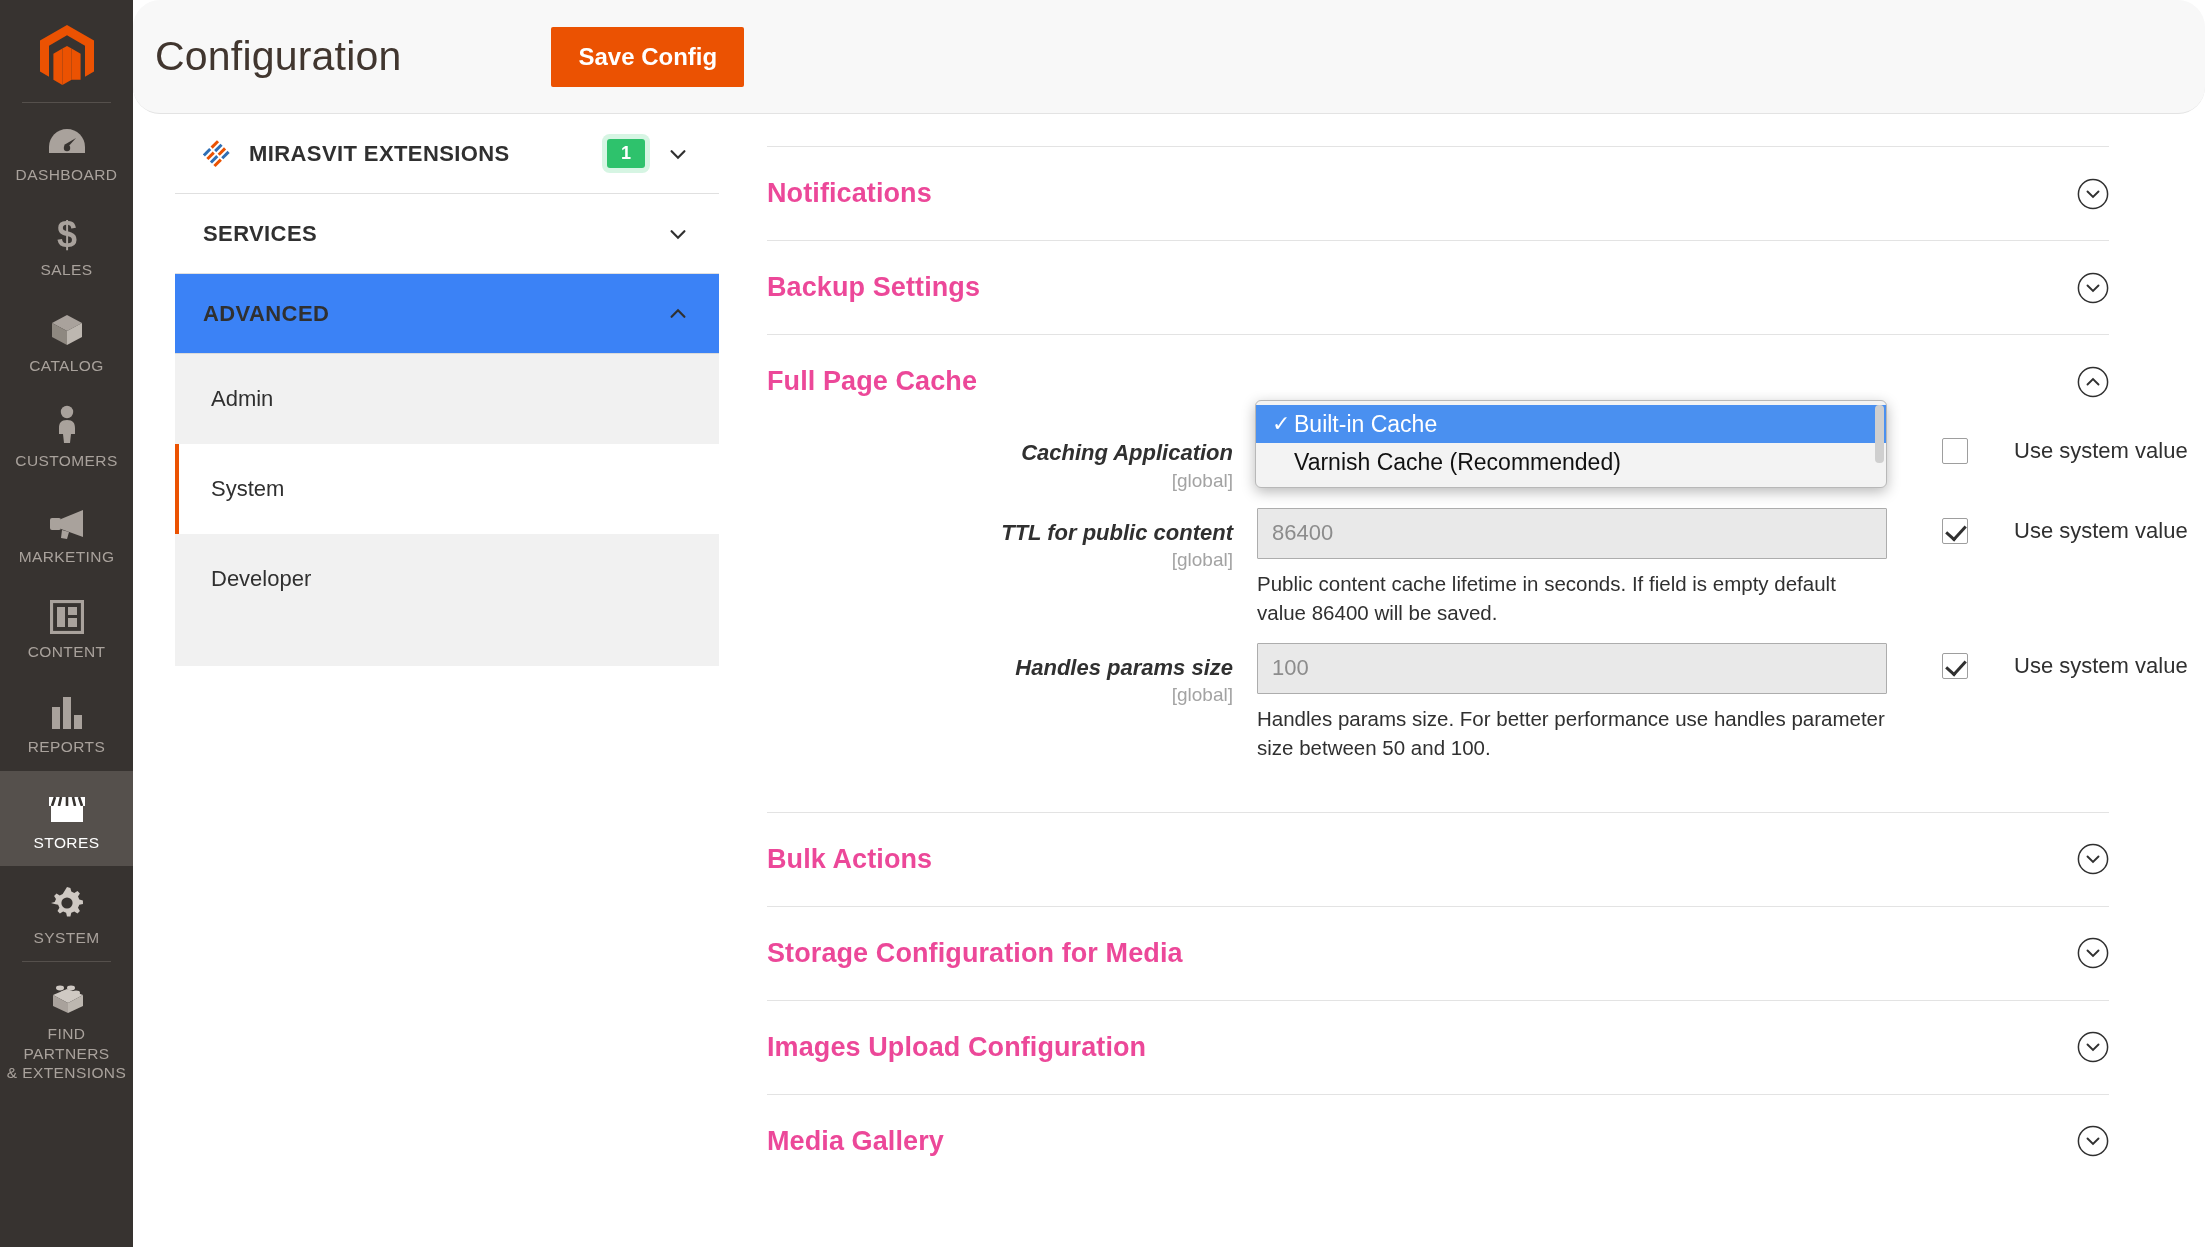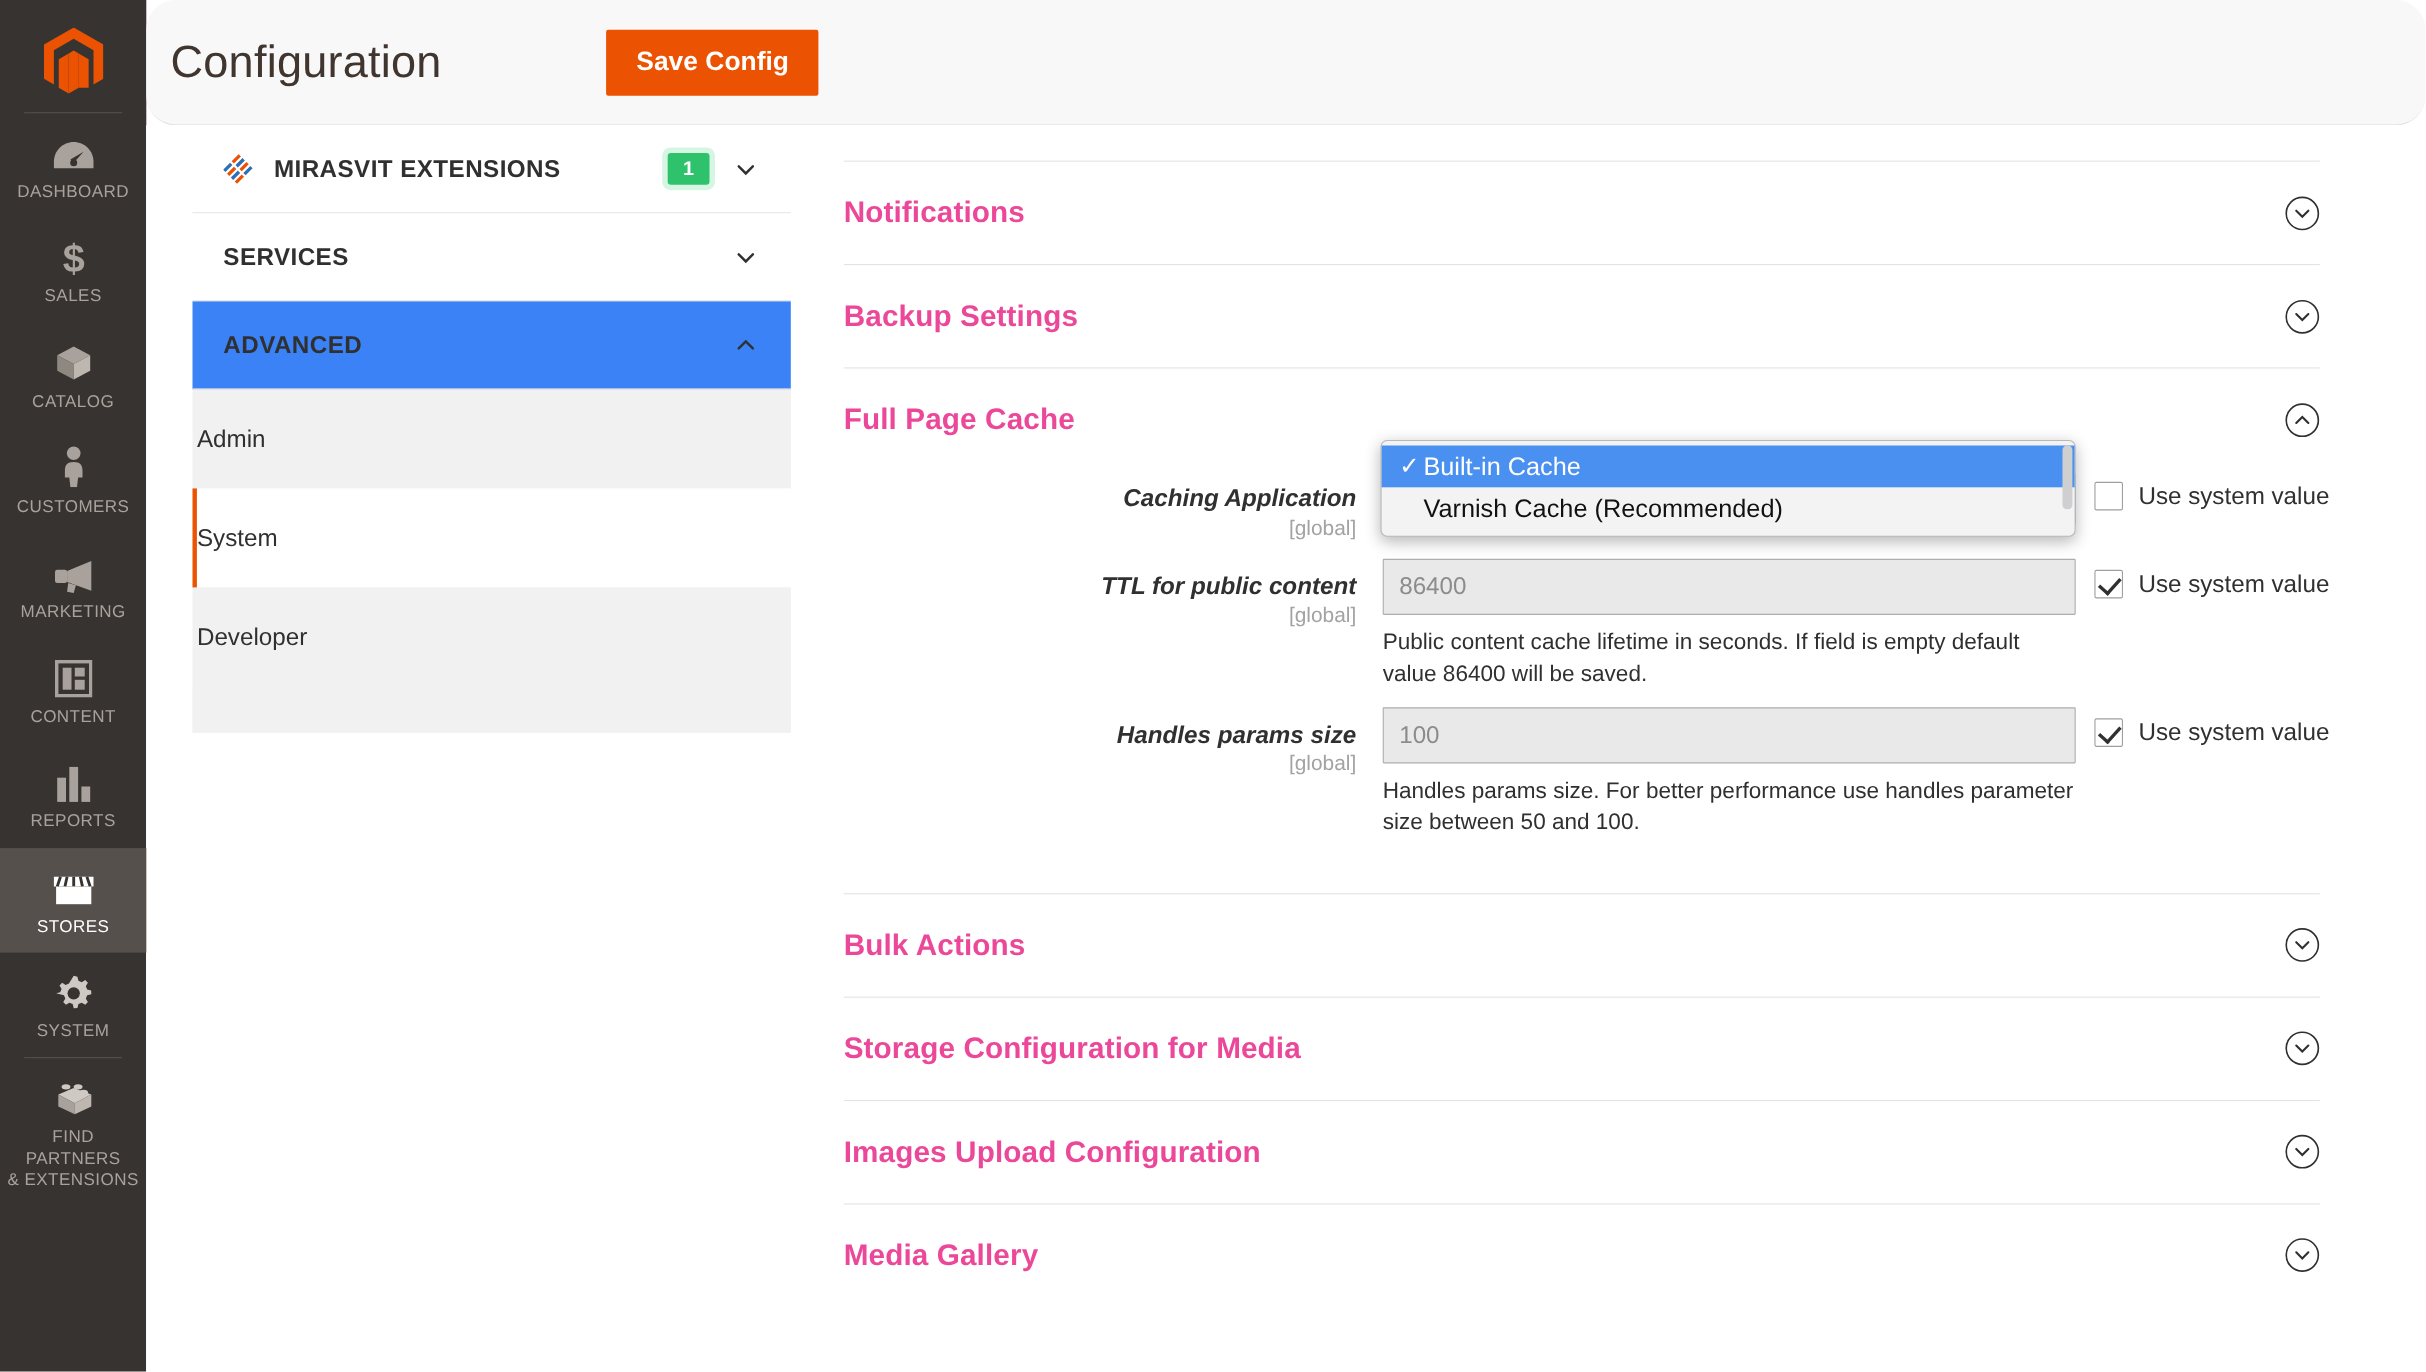--- a/index.html
+++ b/index.html
@@ -101,20 +101,21 @@
     font-size: 18px; font-weight: 700;
     padding: 4px 14px;
     margin-right: 22px;
     box-shadow: 0 0 0 5px #d6f5e3;
   }
   .chev { width: 22px; height: 22px; flex: 0 0 22px; }
 
   .nav-sub { background: #f1f1f1; }
   .nav-item {
     height: 90px; display: flex; align-items: center;
+    padding-left: 32px;
     font-size: 22px; color: #303030;
     border-left: 4px solid transparent;
     cursor: pointer;
     font-family: "Liberation Sans", sans-serif;
   }
   .nav-item.current {
     background: #fff;
     border-left-color: #eb5202;
   }
   .nav-pad { height: 42px; background:#f1f1f1; }
@@ -175,22 +176,23 @@
     font-family: "Liberation Sans", sans-serif;
   }
   .note {
     font-size: 20.5px; color: #303030;
     line-height: 1.42; margin-top: 10px;
     max-width: 640px;
     font-family: "Liberation Sans", sans-serif;
   }
   .syswrap {
     display: flex; align-items: flex-end;
-    margin-left: 17px; padding-top: 10px;
+    margin-left: 55px; padding-top: 10px;
     white-space: nowrap;
+    gap: 32px;
   }
   .cbox {
     width: 26px; height: 26px; flex:0 0 26px;
     border: 1px solid #9e9e9e; border-radius: 2px;
     background: #fff;
     margin-right: 14px;
     position: relative;
     cursor: pointer;
   }
   .cbox.on::after {

